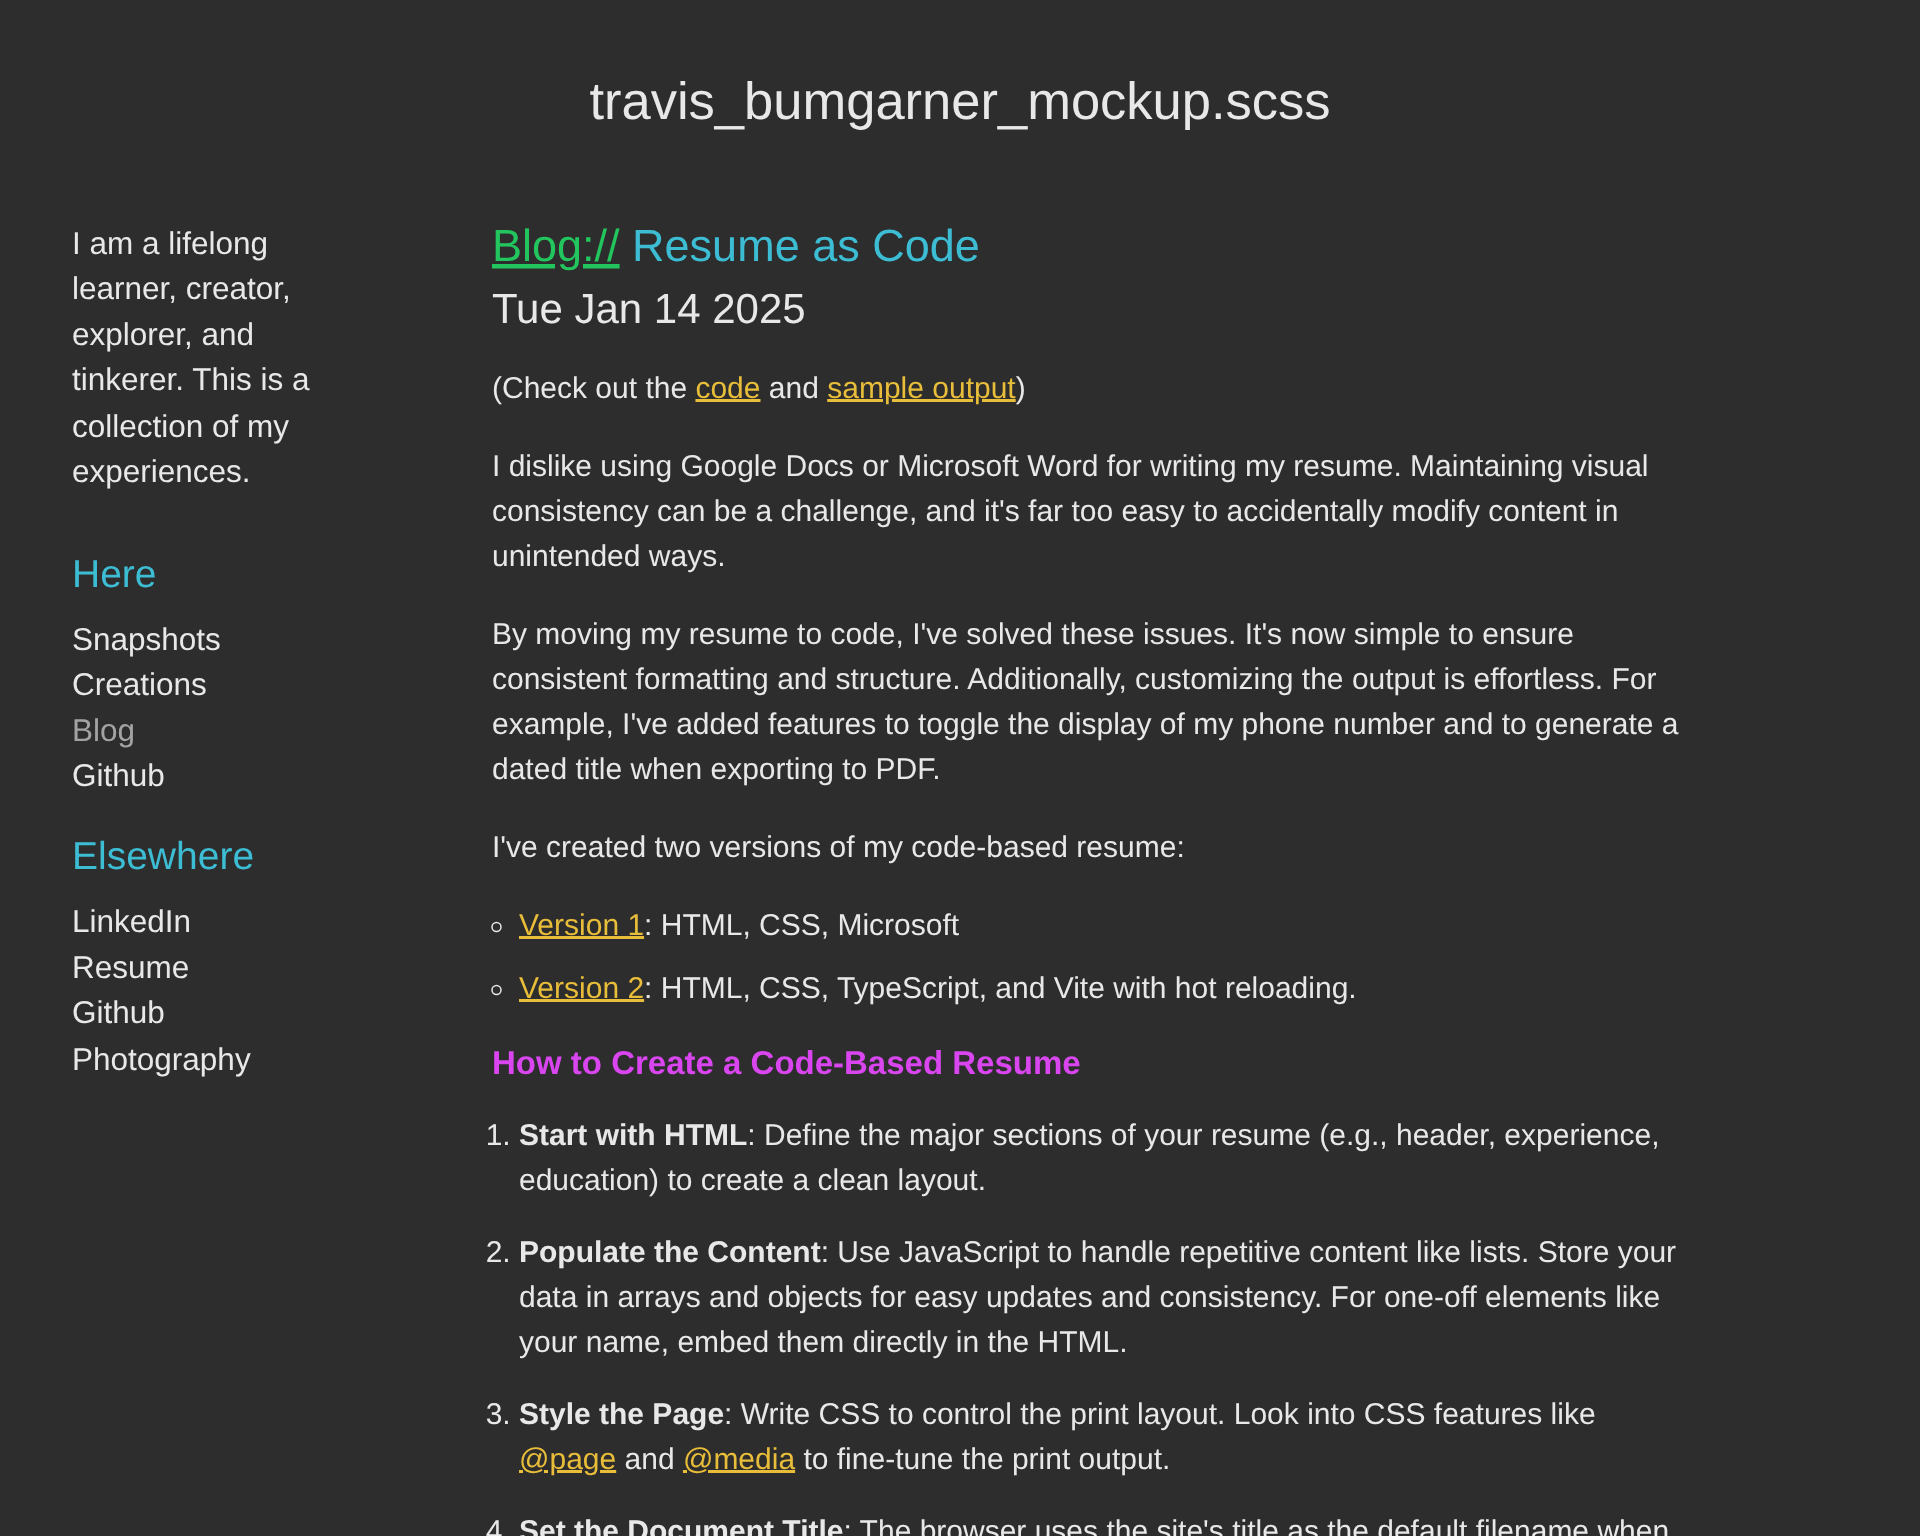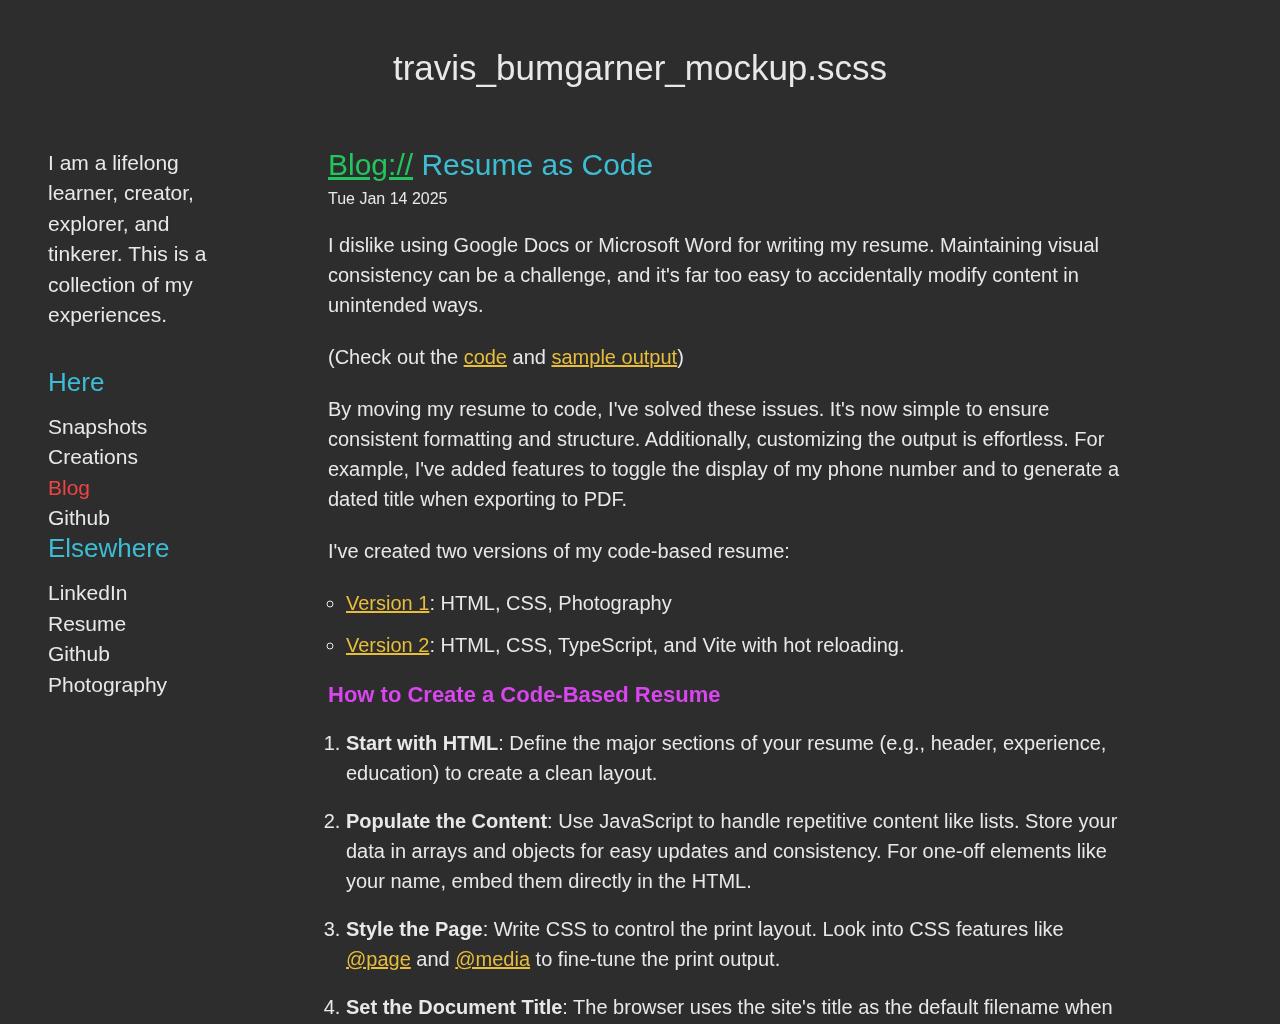--- a/index.html
+++ b/index.html
@@ -38,48 +38,49 @@
       font-size: 21px;
       line-height: 1.45;
       font-weight: 300;
       margin-bottom: 36px;
     }
     .section-heading {
       color: #3dbdd4;
       font-size: 26px;
       font-weight: 400;
       margin-bottom: 14px;
+      margin-top: 22px;
     }
     .nav-list {
       list-style: none;
     }
     .nav-list li {
       font-size: 21px;
       line-height: 1.45;
       font-weight: 300;
     }
     .nav-list li.active {
-      color: #ef4444;
+      color: #a3a3a3;
     }
     .nav-list a {
       color: #e8e8e8;
       text-decoration: none;
     }
     .blog-header {
       font-size: 30px;
       font-weight: 400;
       color: #3dbdd4;
       margin-bottom: 8px;
     }
     .blog-header .blog-prefix {
       color: #22c55e;
       text-decoration: underline;
     }
     .post-date {
-      font-size: 16px;
+      font-size: 28px;
       font-weight: 400;
       color: #e8e8e8;
       margin-bottom: 22px;
     }
     .main-content p {
       font-size: 20px;
       line-height: 1.5;
       font-weight: 300;
       margin-bottom: 22px;
     }
@@ -152,31 +153,31 @@
       <li><a>Photography</a></li>
     </ul>
   </aside>
 
   <main class="main-content">
     <h2 class="blog-header">
       <a class="blog-prefix">Blog://</a><span> Resume as Code</span>
     </h2>
     <div class="post-date">Tue Jan 14 2025</div>
 
-    <p>I dislike using Google Docs or Microsoft Word for writing my resume. Maintaining visual consistency can be a challenge, and it's far too easy to accidentally modify content in unintended ways.</p>
-
     <p>
       <span>(Check out the </span><a>code</a><span> and </span><a>sample output</a><span>)</span>
     </p>
+
+    <p>I dislike using Google Docs or Microsoft Word for writing my resume. Maintaining visual consistency can be a challenge, and it's far too easy to accidentally modify content in unintended ways.</p>
     <p>By moving my resume to code, I've solved these issues. It's now simple to ensure consistent formatting and structure. Additionally, customizing the output is effortless. For example, I've added features to toggle the display of my phone number and to generate a dated title when exporting to PDF.</p>
     <p>I've created two versions of my code-based resume:</p>
 
     <ul class="version-list">
       <li>
-        <a>Version 1</a><span>: HTML, CSS, Photography</span>
+        <a>Version 1</a><span>: HTML, CSS, Microsoft</span>
       </li>
       <li>
         <a>Version 2</a><span>: HTML, CSS, TypeScript, and Vite with hot reloading.</span>
       </li>
     </ul>
 
     <h3 class="howto-heading">How to Create a Code-Based Resume</h3>
 
     <ol class="howto-list">
       <li>

